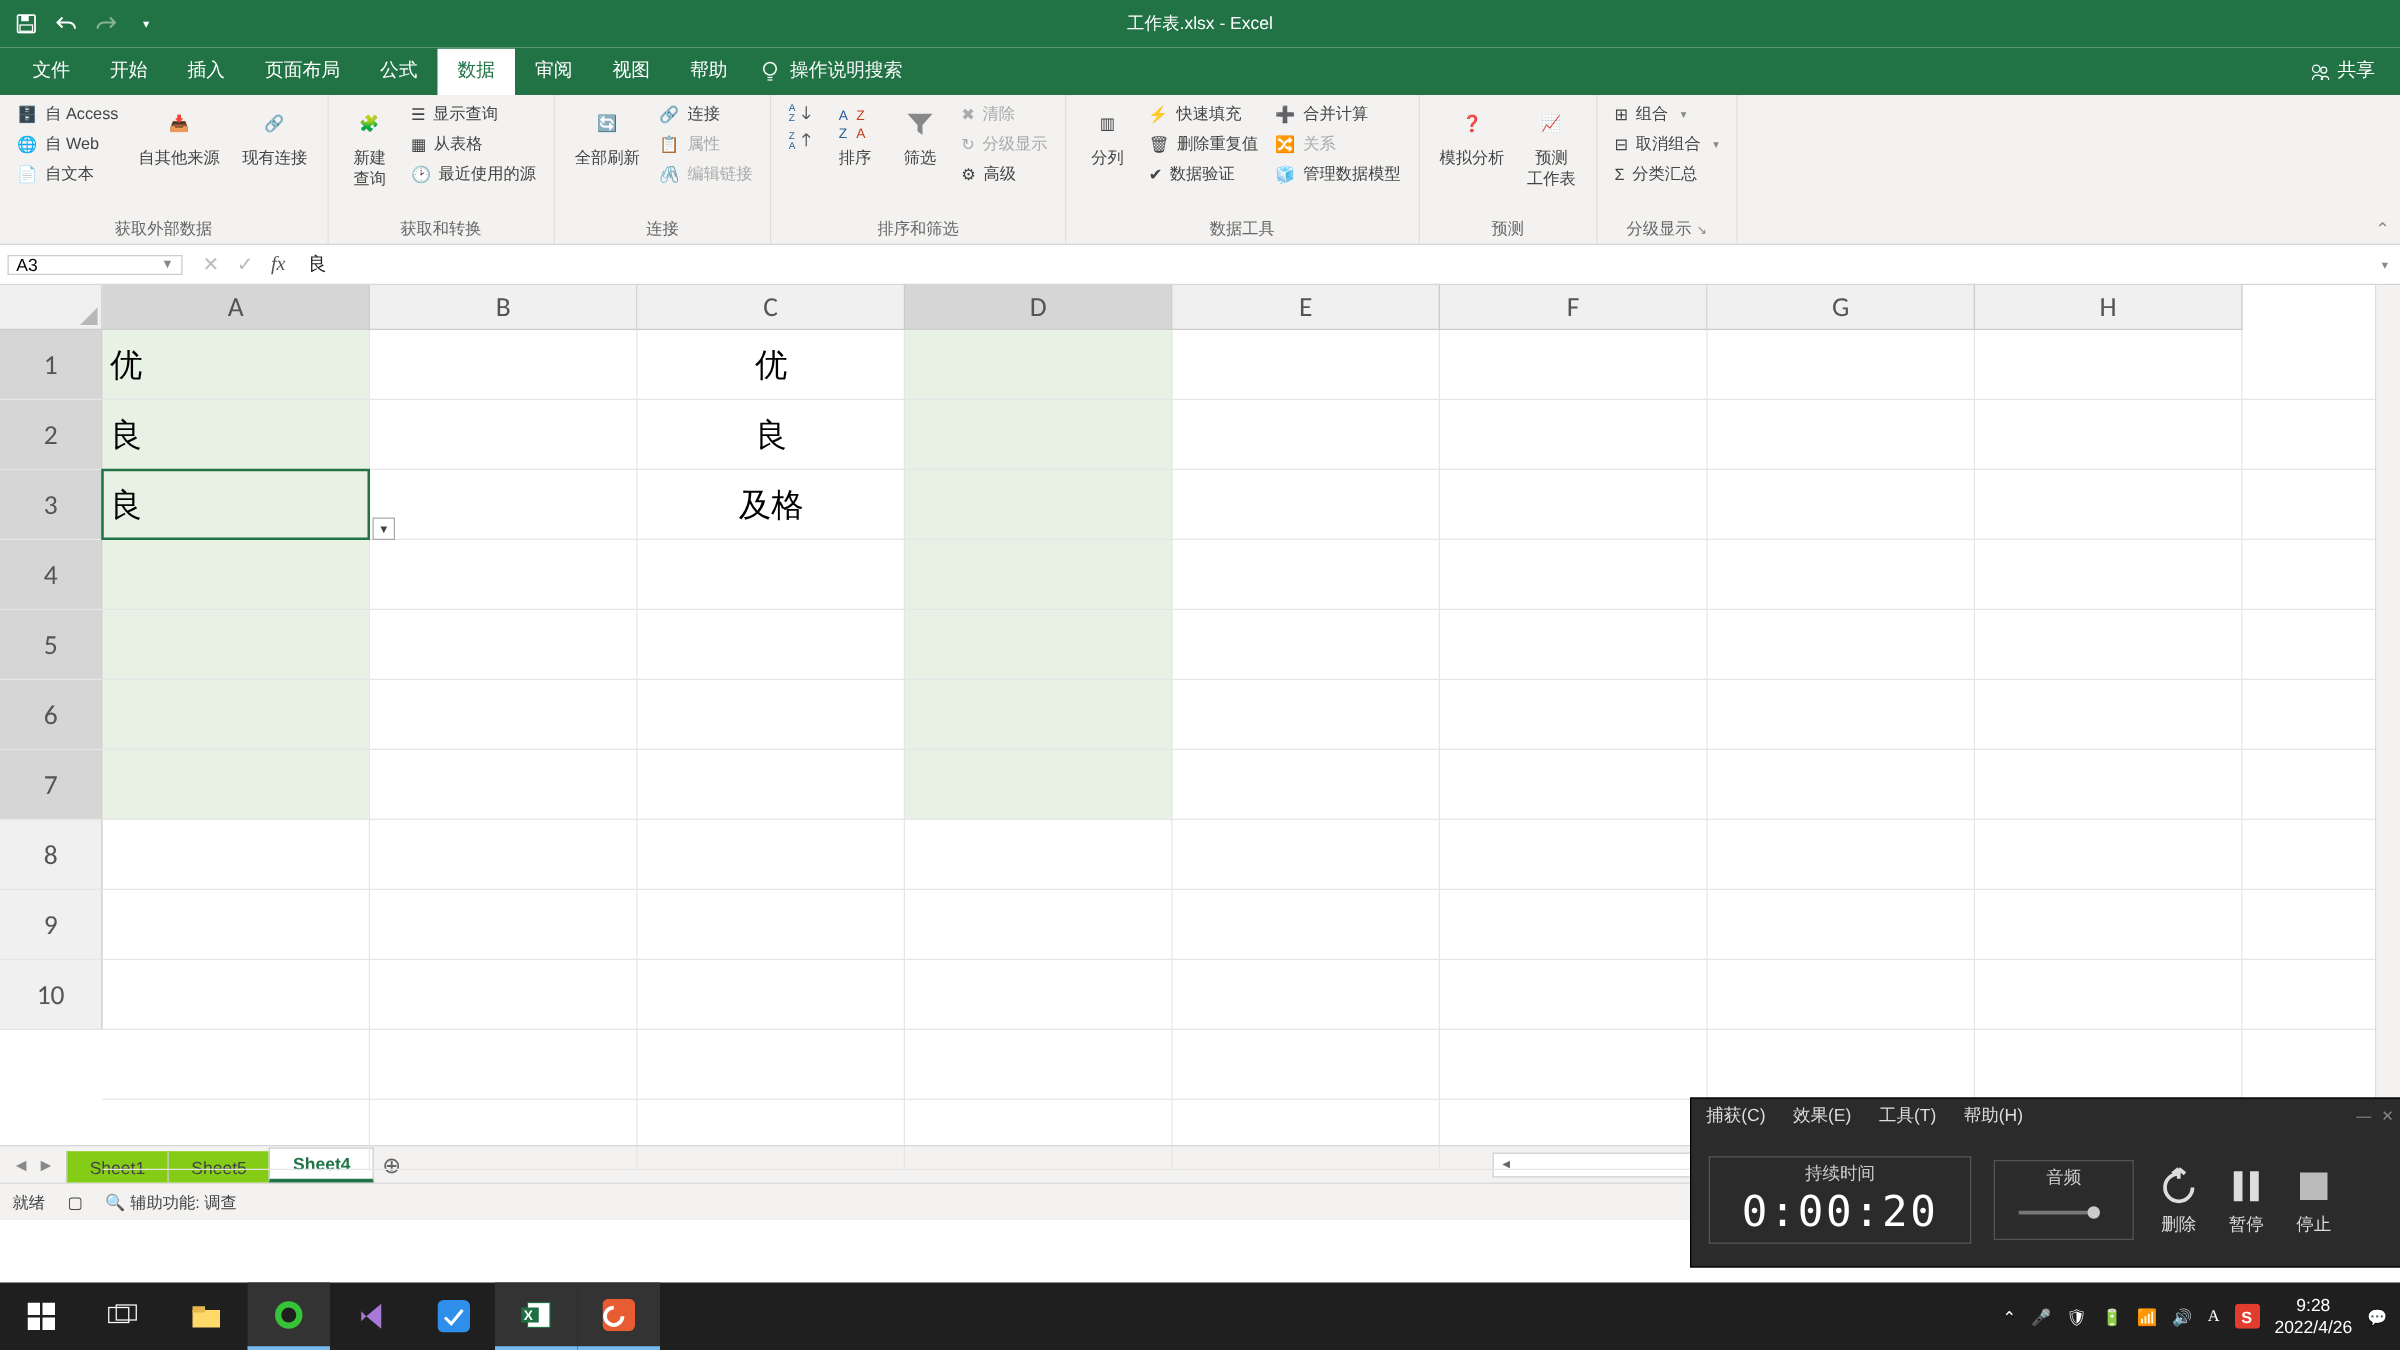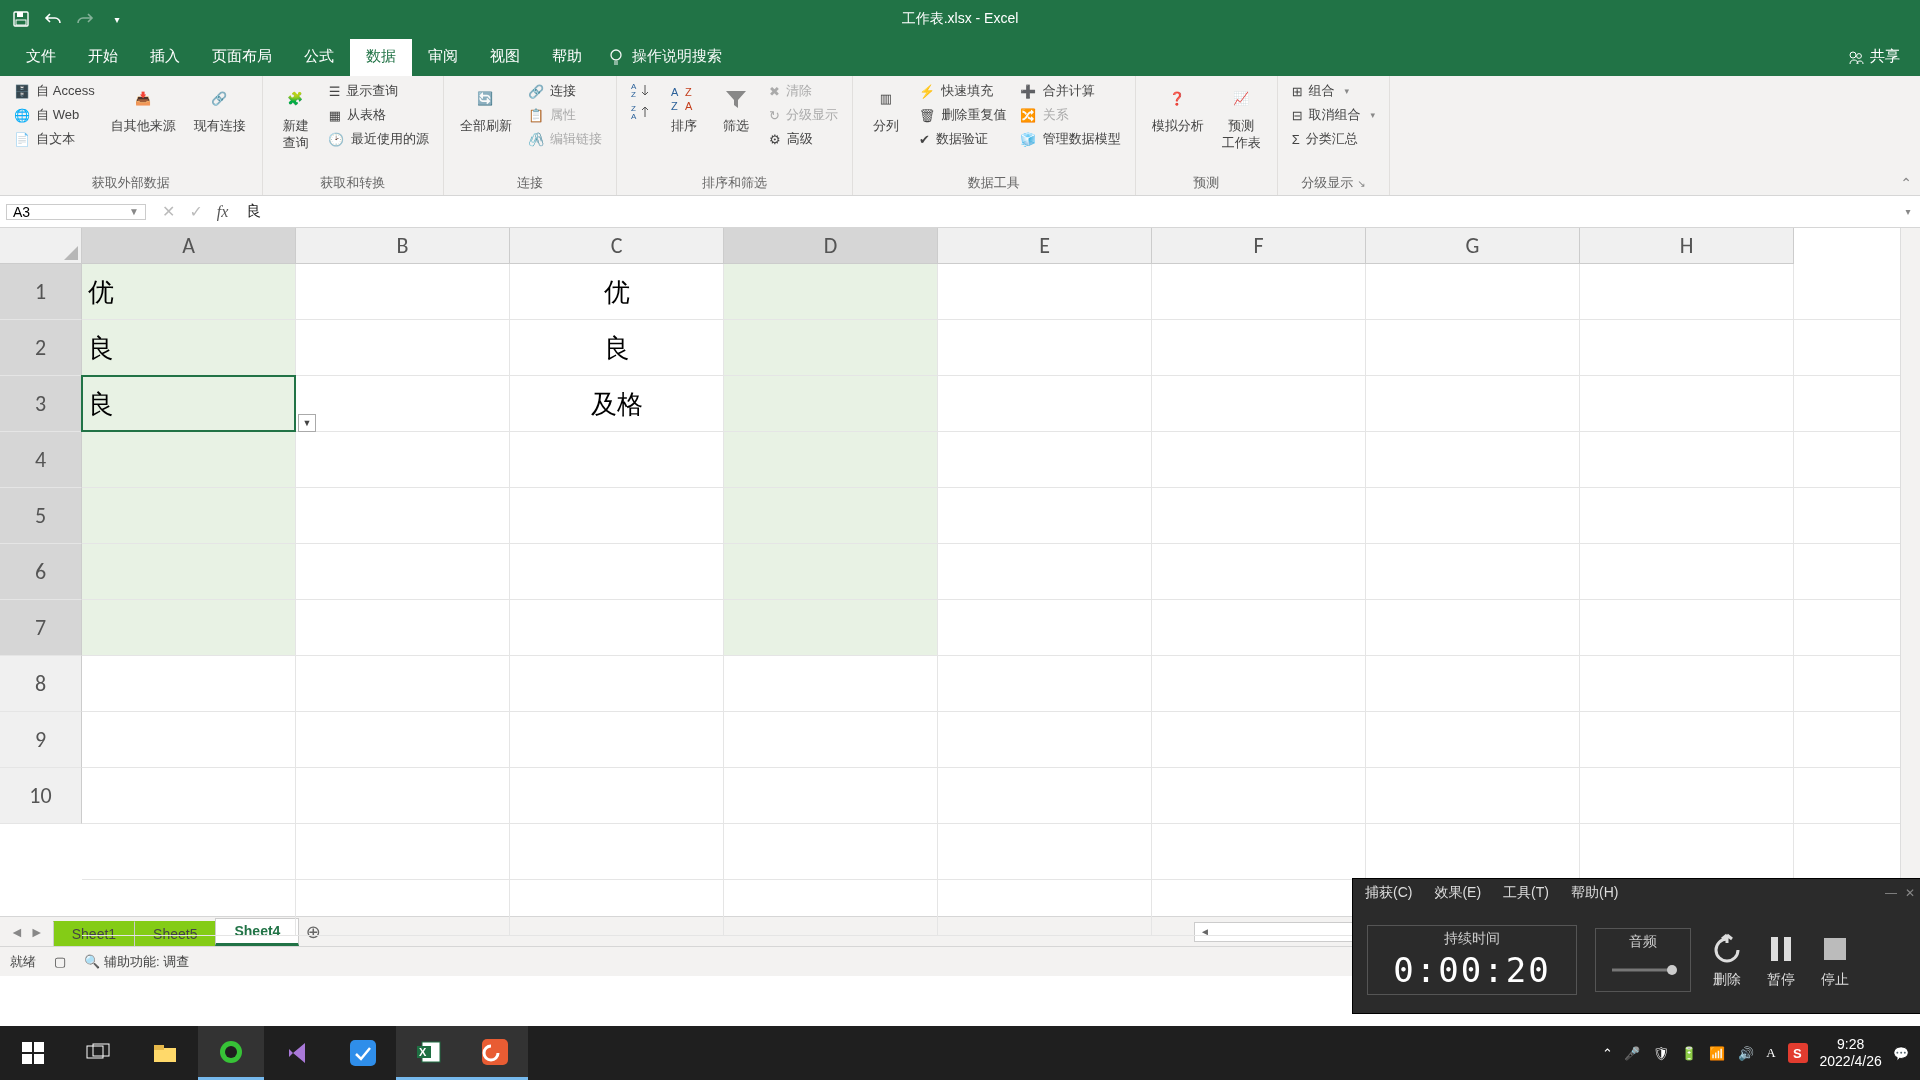--- a/index.html
+++ b/index.html
@@ -577,21 +577,21 @@
     <span class="win">
       <span>—</span>
       <span>✕</span>
     </span>
   </div>
   <div class="rec-body">
     <div class="rec-box" style="width:210px">
       <div class="rec-label">持续时间</div>
       <div class="rec-dur">0:00:20</div>
     </div>
-    <div class="rec-box" style="width:96px">
+    <div class="rec-box" style="width:112px">
       <div class="rec-label">音频</div>
       <div style="height:34px;display:flex;align-items:center;justify-content:center">
           <svg width="80" height="12">
             <line x1="4" y1="6" x2="62" y2="6" stroke="#777" stroke-width="3"></line>
             <circle cx="64" cy="6" r="5" fill="#ccc"></circle>
           </svg>
         </div>
     </div>
     <div class="rec-btn">
       <span class="ri">

